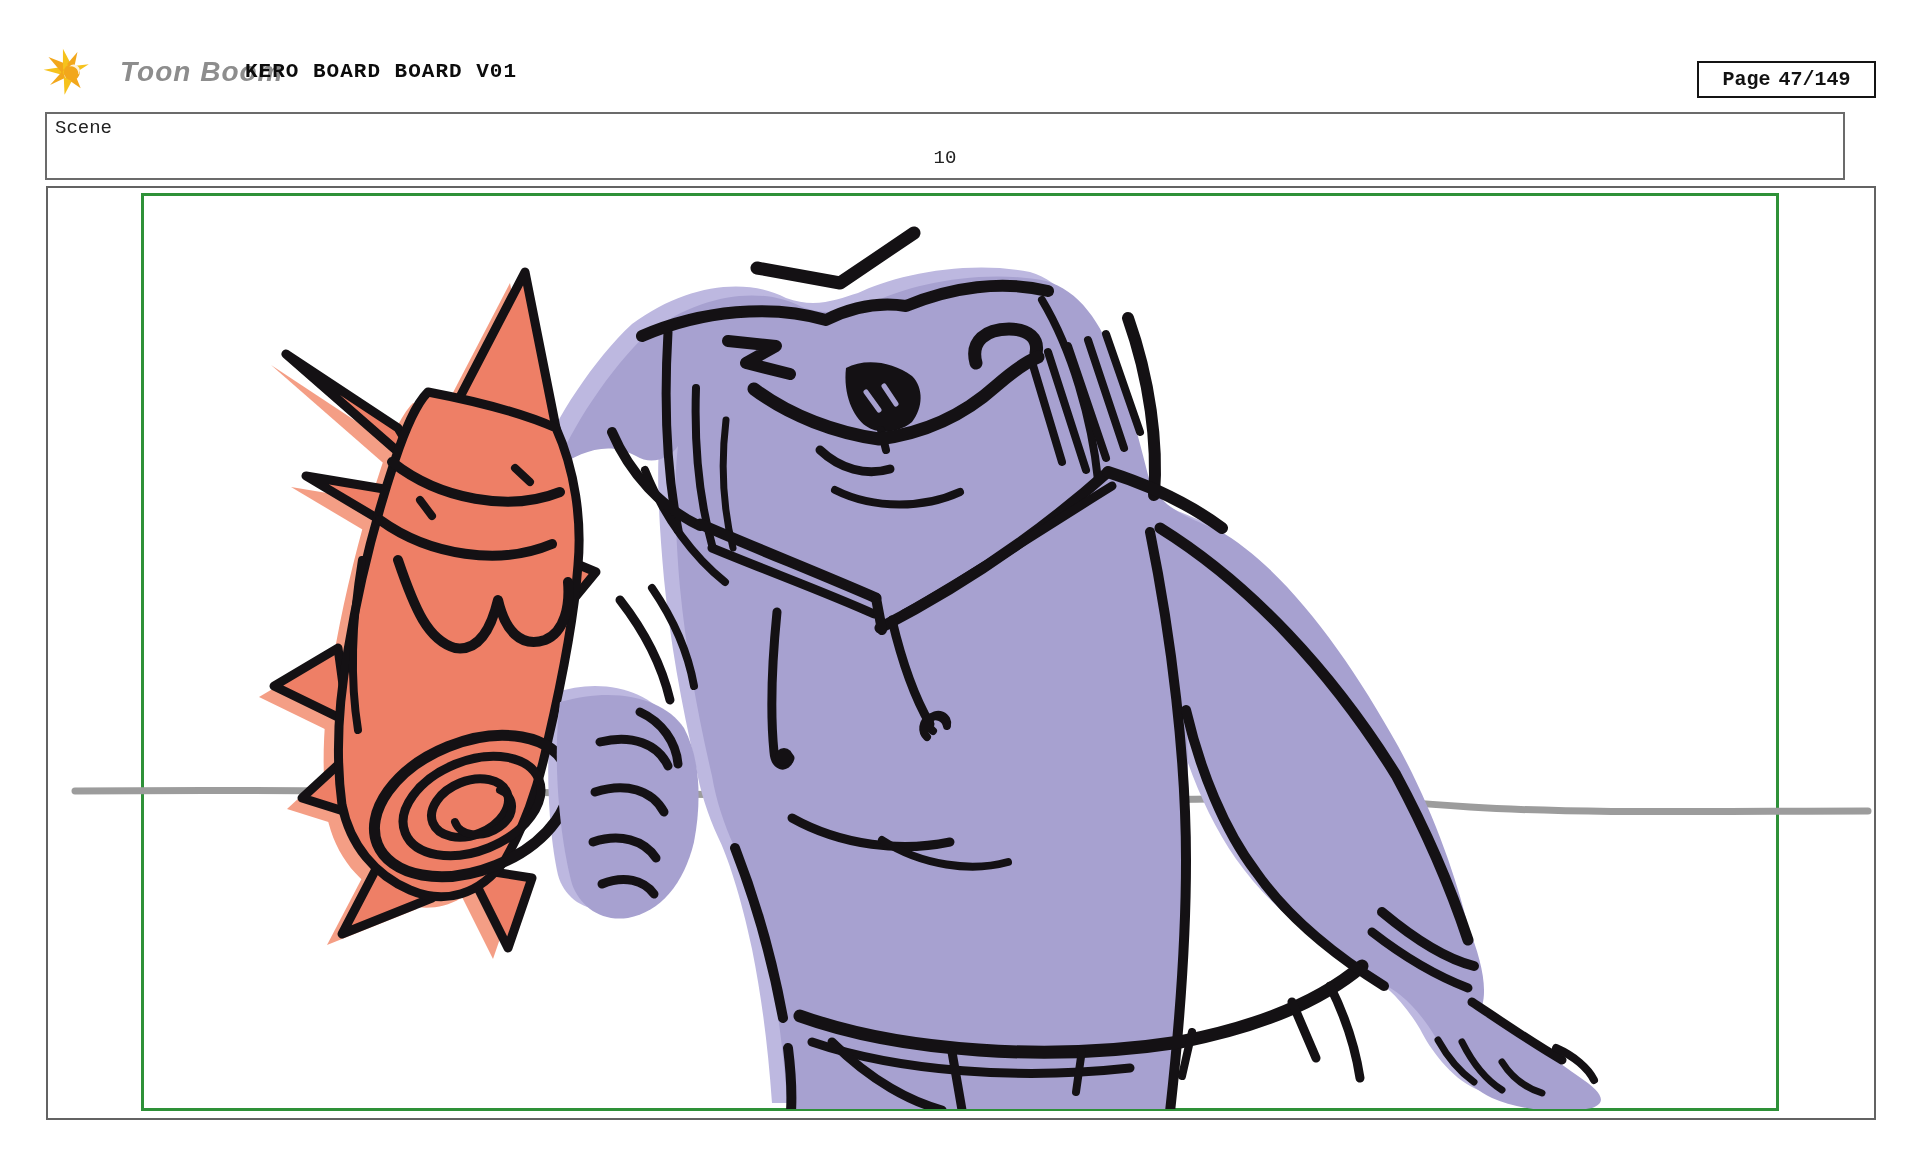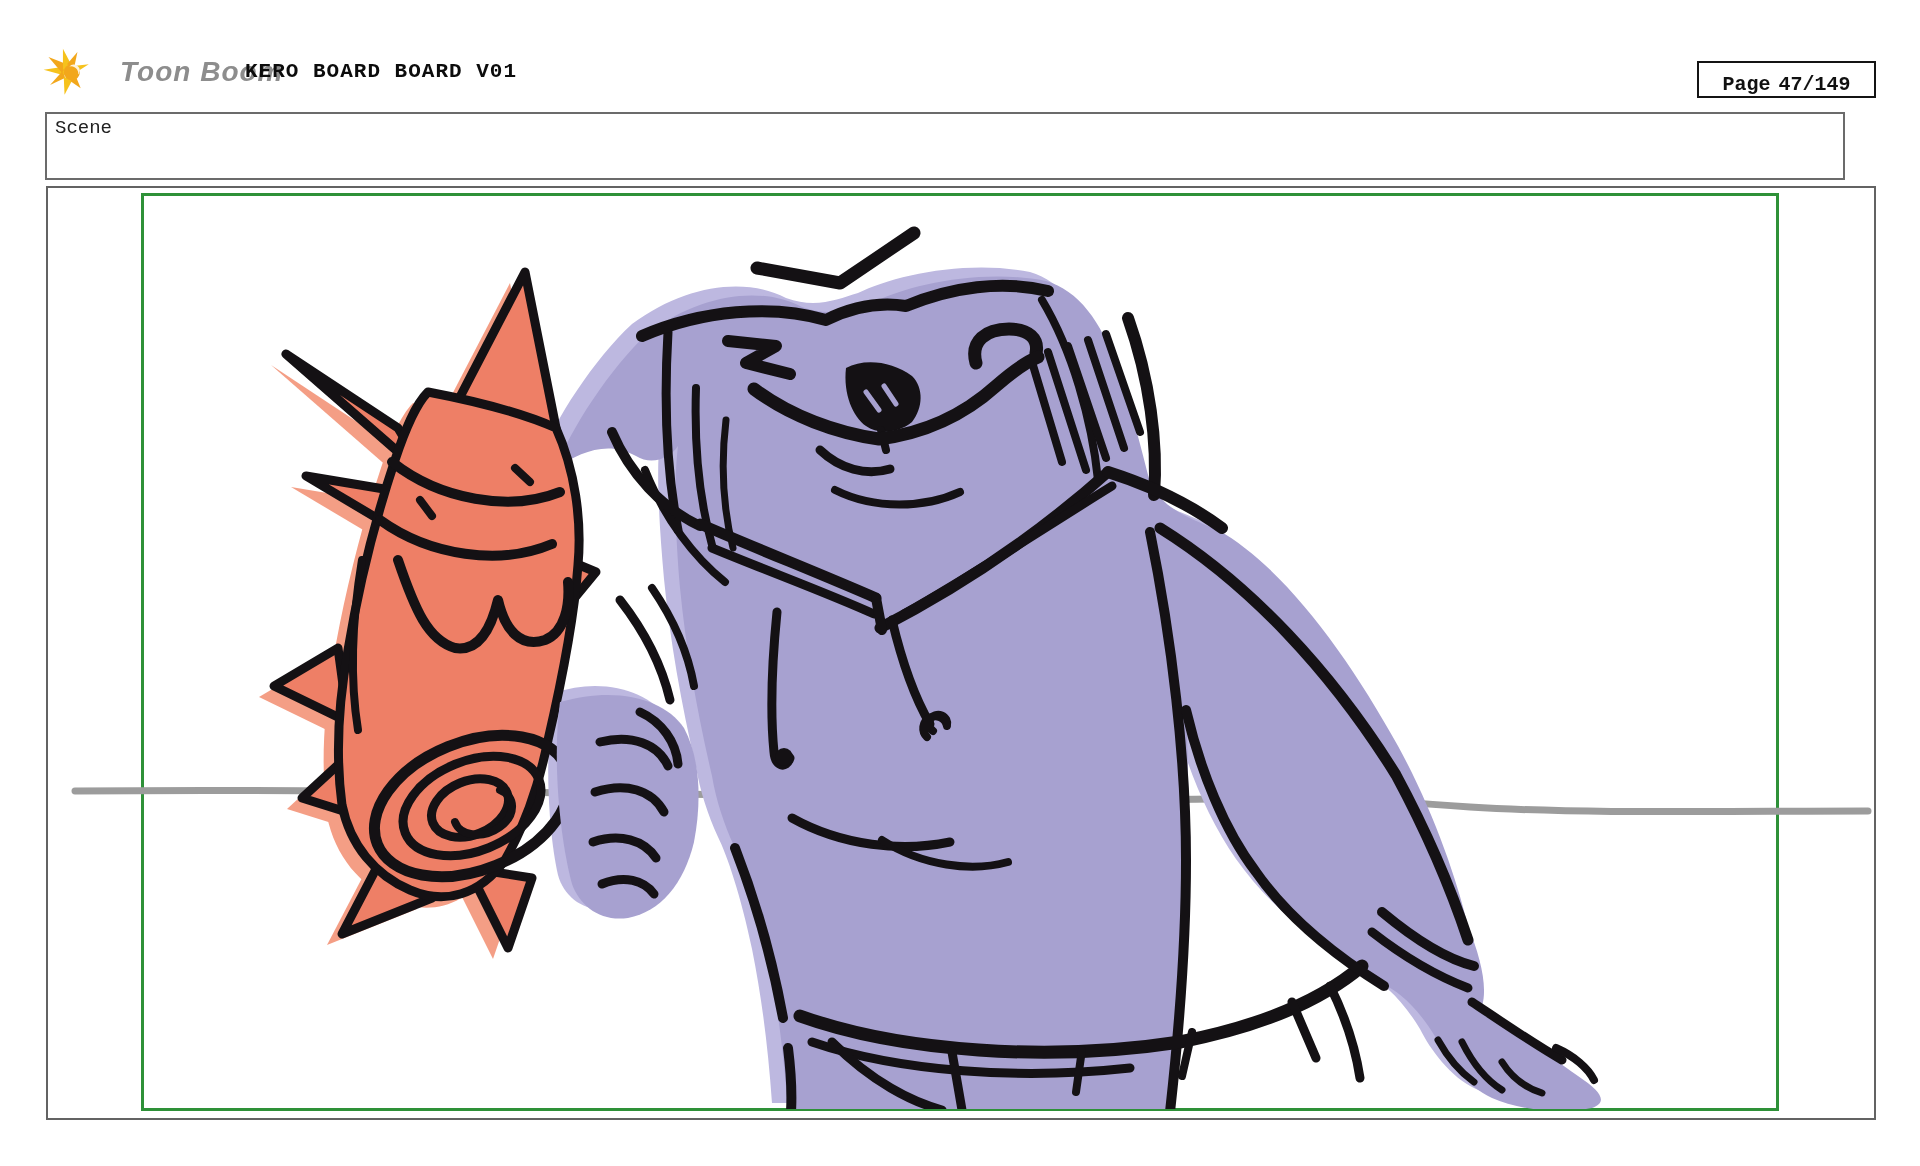--- a/index.html
+++ b/index.html
@@ -14,21 +14,21 @@
     font-family:"Liberation Mono","DejaVu Sans Mono",monospace;color:#111}
   .abs{position:absolute}
   #page{position:relative;width:1920px;height:1166px;background:#fff}
 
   
   #logo-icon{left:42px;top:44px;width:58px;height:58px}
   #logo-text{left:120px;top:56px;font-family:"Liberation Sans","DejaVu Sans",sans-serif;
     font-weight:bold;font-style:italic;font-size:28px;letter-spacing:1px;color:var(--logo-gray)}
   #board-title{left:245px;top:60px;font-size:21px;font-weight:bold;letter-spacing:1px;color:#0c0c0c}
   #page-box{left:1697px;top:61px;width:179px;height:37px;border:2px solid var(--page-border);
-    display:flex;align-items:flex-end;justify-content:center;gap:8px;
+    display:flex;align-items:center;justify-content:center;gap:8px;
     font-size:20px;font-weight:bold;background:#fff}
 
   
   #scene-box{left:45px;top:112px;width:1800px;height:68px;border:2px solid var(--box-border);background:#fff}
   #scene-label{left:8px;top:3px;font-size:19px;color:#222;position:absolute}
   #scene-number{left:0;right:0;top:33px;text-align:center;font-size:19px;color:#222;position:absolute}
 
   
   #panel{left:46px;top:186px;width:1830px;height:934px;border:2px solid var(--panel-border);background:#fff}
   #camera-frame{left:141px;top:193px;width:1638px;height:918px;border:3px solid var(--frame-green)}
@@ -58,20 +58,21 @@
   </svg>
   <div id="logo-text" class="abs">Toon Boom</div>
   <div id="board-title" class="abs">KERO BOARD BOARD V01</div>
   <div id="page-box" class="abs">
     <span>Page</span>
     <span>47/149</span>
   </div>
 
   <div id="scene-box" class="abs">
     <div id="scene-label">Scene</div>
+    <div id="scene-number">10</div>
   </div>
 
   <div id="panel" class="abs"></div>
   <div id="camera-frame" class="abs"></div>
 
   <svg id="artwork" class="abs" viewBox="0 0 1920 1166">
     <defs>
       <clipPath id="cam">
           <rect x="143" y="196" width="1633" height="913"></rect>
         </clipPath>

